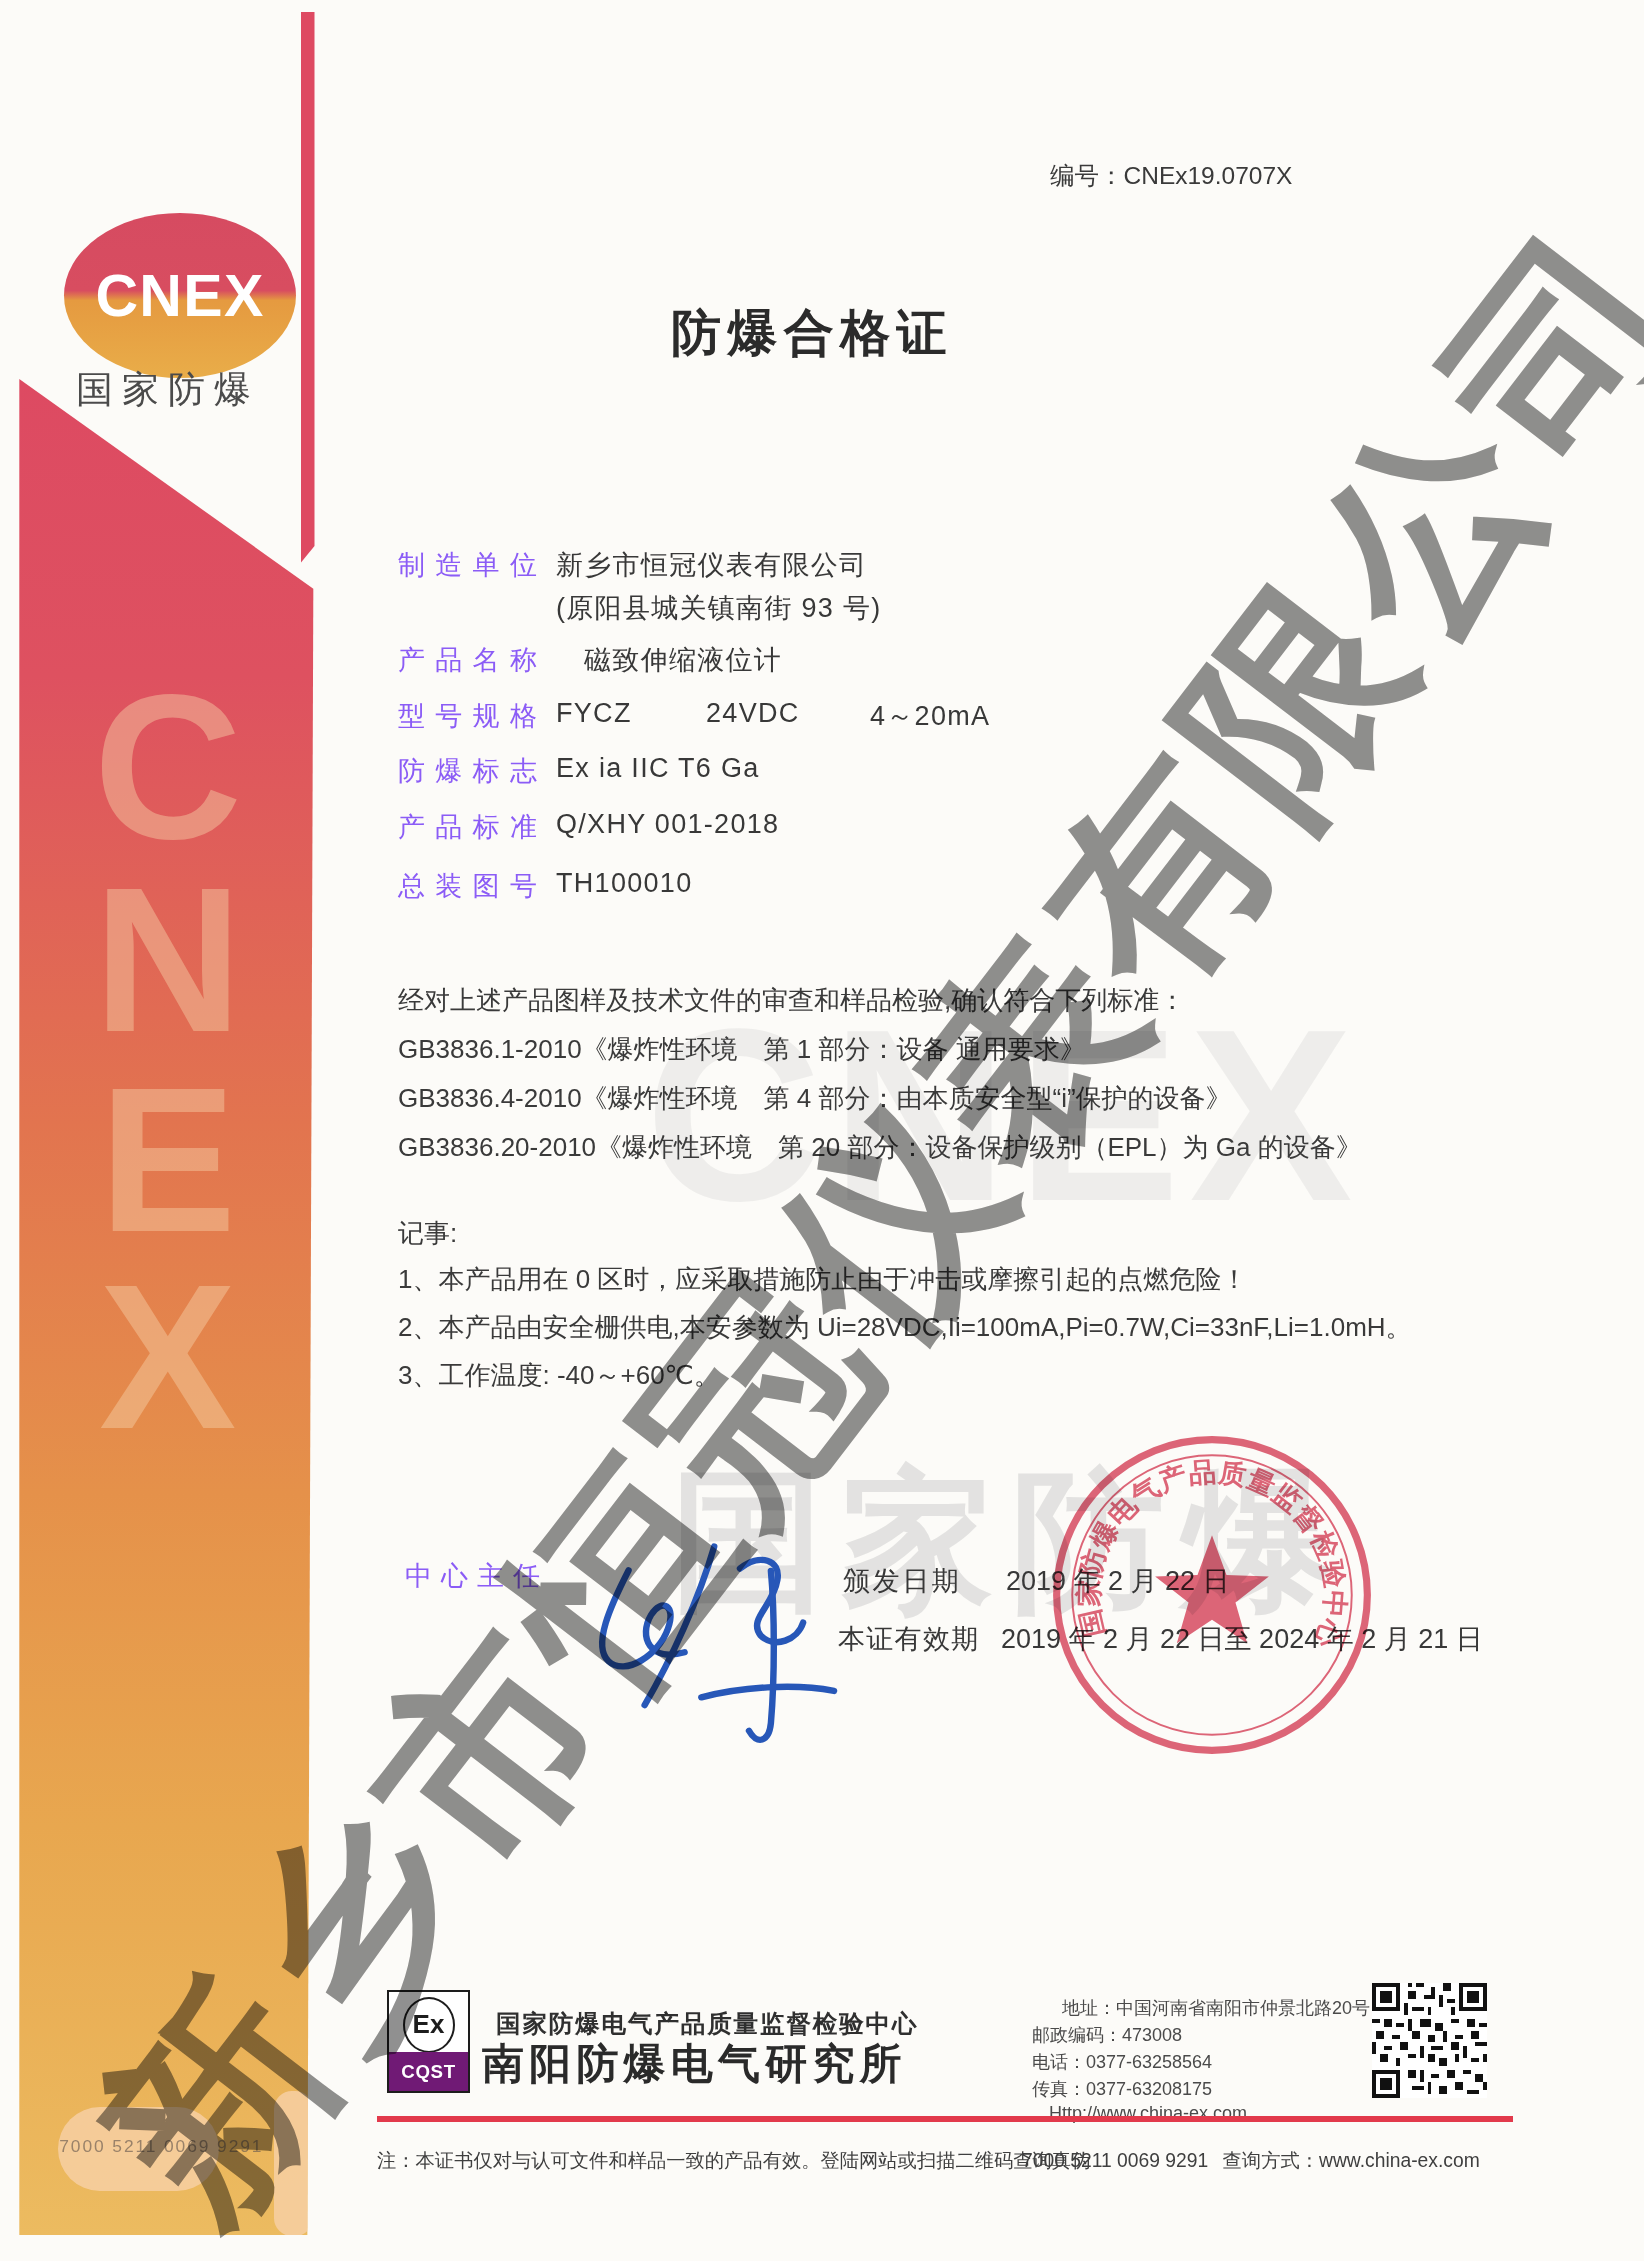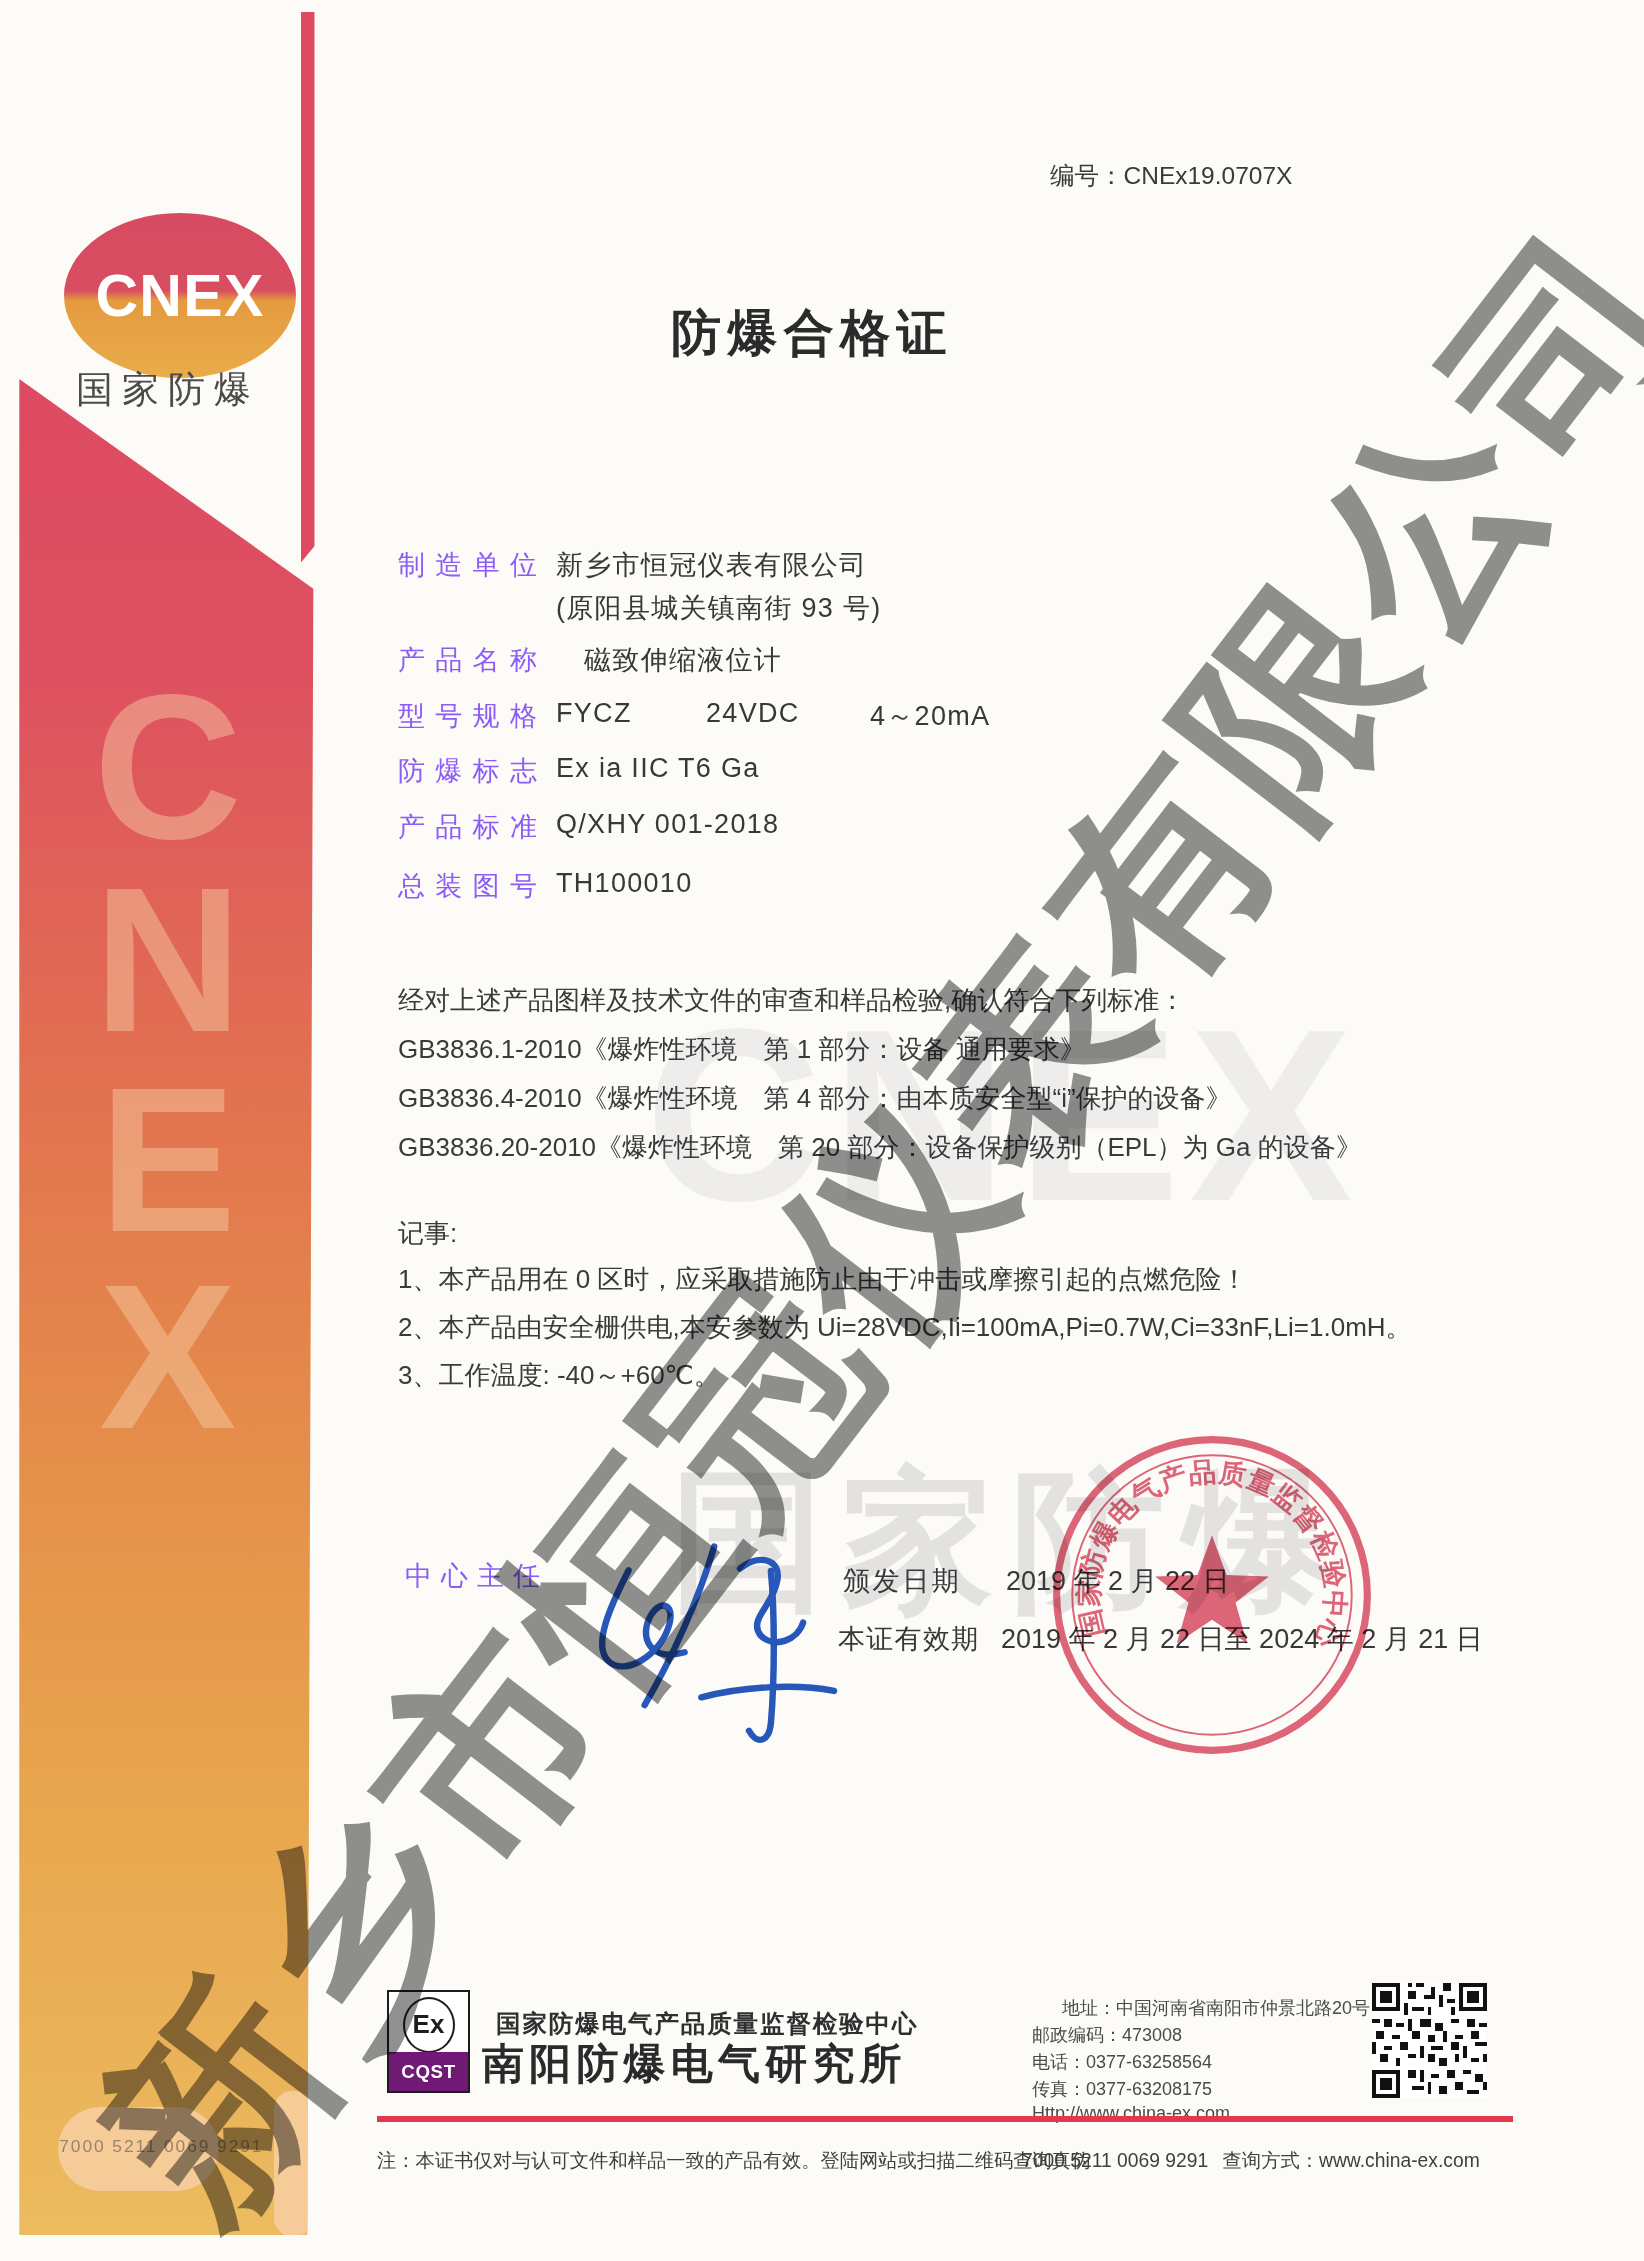--- a/index.html
+++ b/index.html
@@ -186,21 +186,21 @@
     <div class="ex-circle">Ex</div>
     <div class="ex-cqst">CQST</div>
   </div>
   <div class="abs org1">国家防爆电气产品质量监督检验中心</div>
   <div class="abs org2">南阳防爆电气研究所</div>
 
   <div class="abs addr" style="top:1996px;margin-left:30px;">地址：中国河南省南阳市仲景北路20号</div>
   <div class="abs addr" style="top:2023px;">邮政编码：473008</div>
   <div class="abs addr" style="top:2050px;">电话：0377-63258564</div>
   <div class="abs addr" style="top:2077px;">传真：0377-63208175</div>
-  <div class="abs addr" style="top:2103px;">Http://www.china-ex.com</div>
+  <div class="abs addr" style="top:2103px;margin-left:17px;">Http://www.china-ex.com</div>
 
   <svg class="abs qr-svg" width="115" height="115" viewBox="0 0 29 29" shape-rendering="crispEdges">
     <rect width="29" height="29" fill="#fff"></rect>
     <g fill="#111">
       <rect x="0" y="0" width="7" height="7"></rect>
         <rect x="1" y="1" width="5" height="5" fill="#fff"></rect>
         <rect x="2" y="2" width="3" height="3"></rect>
       <rect x="22" y="0" width="7" height="7"></rect>
         <rect x="23" y="1" width="5" height="5" fill="#fff"></rect>
         <rect x="24" y="2" width="3" height="3"></rect>

